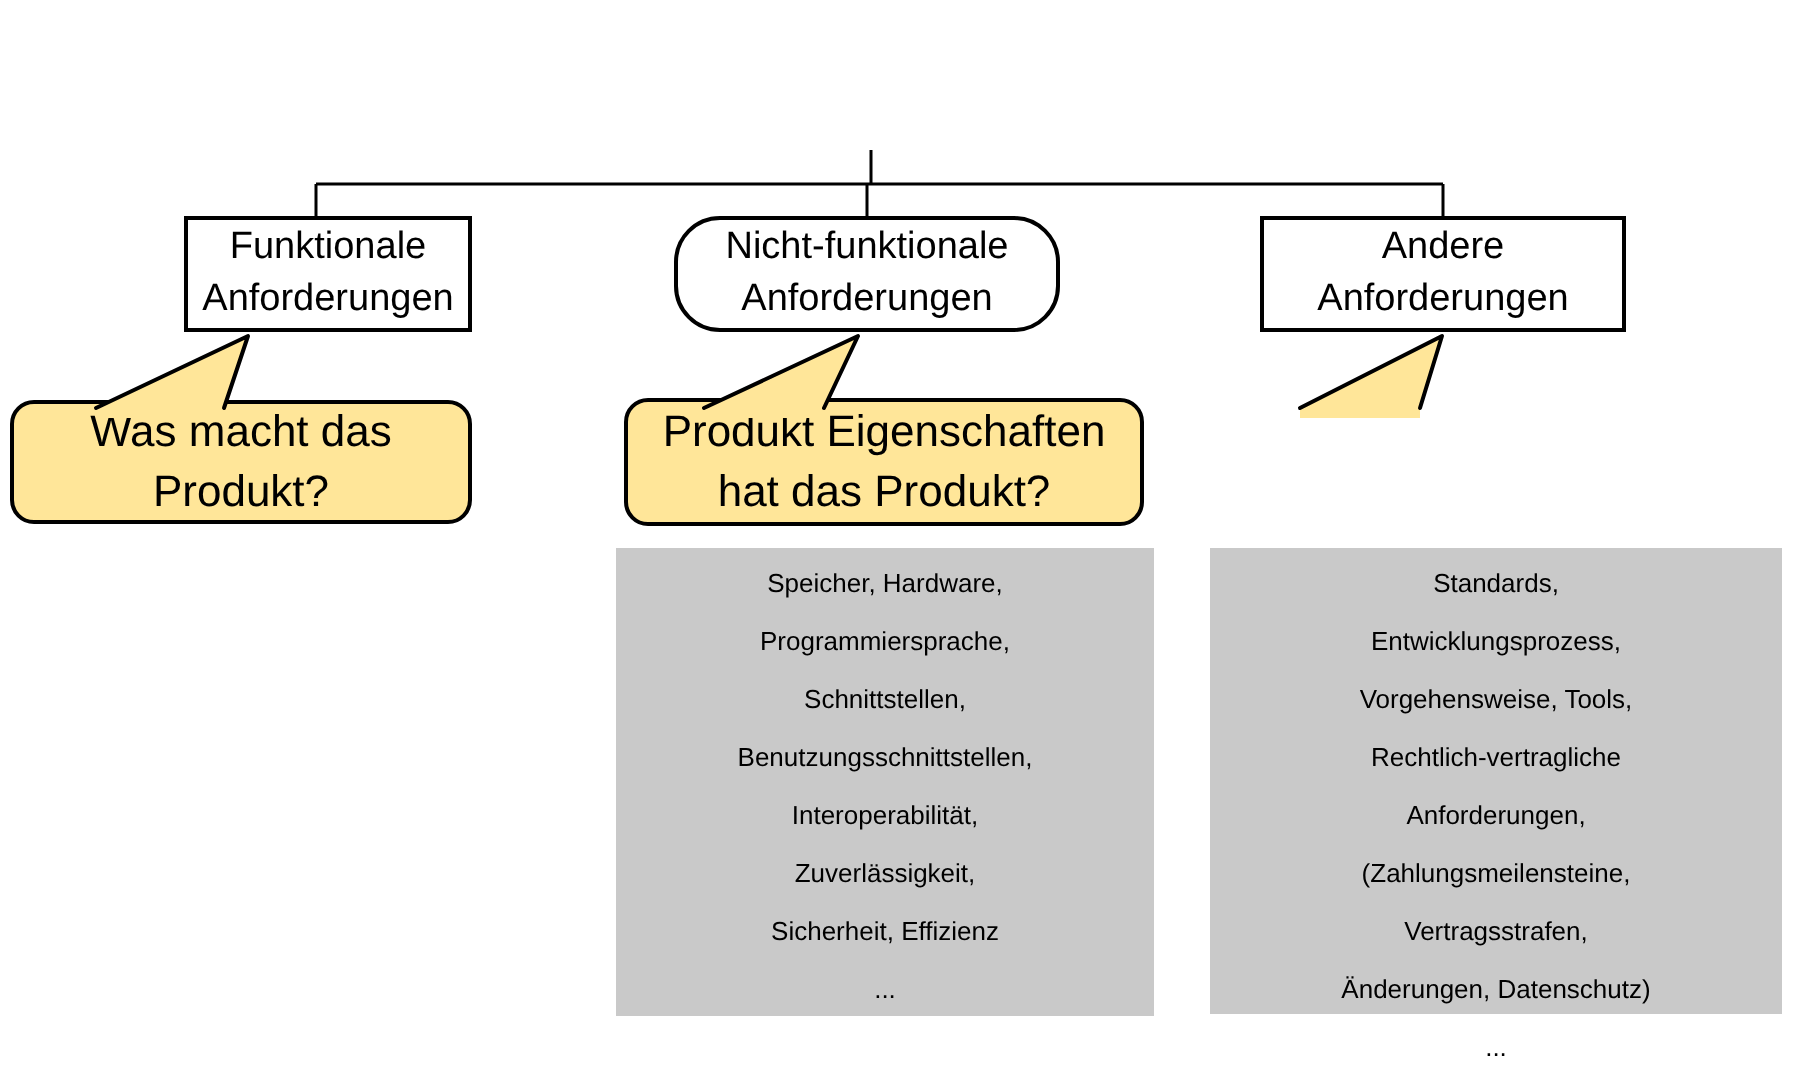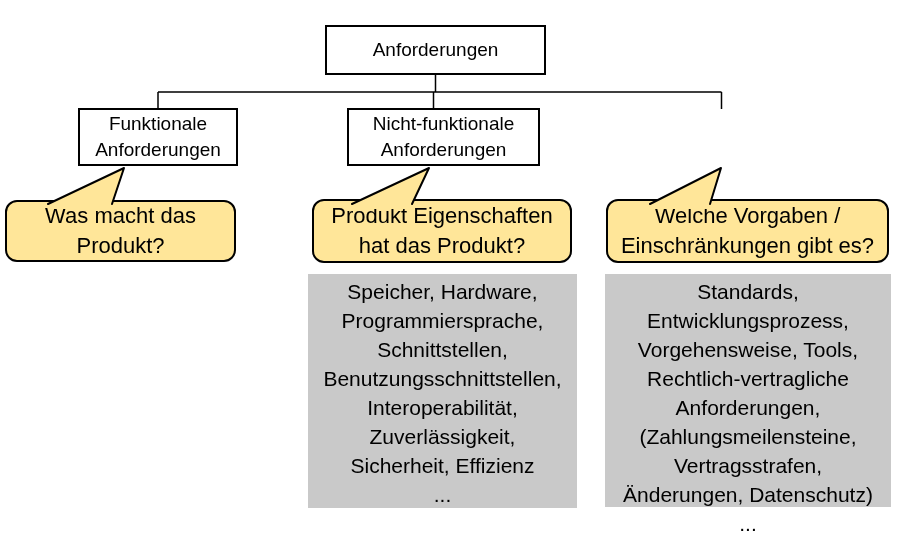--- a/index.html
+++ b/index.html
@@ -36,42 +36,42 @@
   .node{
     position:absolute;z-index:1;
     background:var(--bg-color);
     border:2px solid var(--border-color);
     display:flex;align-items:center;justify-content:center;
     text-align:center;
     font-size:19px;line-height:26px;color:#000;
     box-sizing:border-box;
   }
   .node-root{left:325px;top:25px;width:221px;height:50px;}
-  .node-1{left:78px;top:108px;width:160px;height:58px;}
-  .node-2{left:347px;top:108px;width:193px;height:58px;}
+  .node-1{left:92px;top:108px;width:144px;height:58px;}
+  .node-2{left:337px;top:108px;width:193px;height:58px;border-radius:23px;}
   .node-3{left:630px;top:108px;width:183px;height:58px;}
   .bubble{
     position:absolute;z-index:1;
     background:var(--bubble-fill);
     border:2px solid var(--border-color);
     border-radius:12px;
     display:flex;align-items:center;justify-content:center;
     text-align:center;
     font-size:22px;line-height:30px;color:#000;
     box-sizing:border-box;
     padding:0 6px;
   }
   .bubble-1{left:5px;top:200px;width:231px;height:62px;}
   .bubble-2{left:312px;top:199px;width:260px;height:64px;}
   .bubble-3{left:606px;top:199px;width:283px;height:64px;}
   .details{
     position:absolute;z-index:1;
     background:var(--detail-fill);
     text-align:center;
-    font-size:21px;line-height:29px;color:#000;
+    font-size:13px;line-height:29px;color:#000;
     white-space:pre-line;
     box-sizing:border-box;
     padding-top:3px;
   }
   .details-2{left:308px;top:274px;width:269px;height:234px;}
   .details-3{left:605px;top:274px;width:286px;height:233px;}
 </style>
 </head>
 <body>
 
@@ -80,44 +80,41 @@
   <svg class="overlay" viewBox="0 0 898 540" xmlns="http://www.w3.org/2000/svg">
     <path class="conn" d="M435.5,75 L435.5,92 M158,92 L721.5,92 M158,92 L158,109 M433.5,92 L433.5,109 M721.5,92 L721.5,109"></path>
     <path class="tail-fill" d="M48,204 L124,168 L112,204 L112,209 L48,209 Z"></path>
     <path class="tail-stroke" d="M48,204 L124,168 L112,204"></path>
     <path class="tail-fill" d="M352,204 L429,168 L412,204 L412,209 L352,209 Z"></path>
     <path class="tail-stroke" d="M352,204 L429,168 L412,204"></path>
     <path class="tail-fill" d="M650,204 L721,168 L710,204 L710,209 L650,209 Z"></path>
     <path class="tail-stroke" d="M650,204 L721,168 L710,204"></path>
   </svg>
 
-  <div class="node node-root">
-    <span>Anforderungen</span>
-  </div>
 
   <div class="node node-1">
     <span>Funktionale Anforderungen</span>
   </div>
 
   <div class="node node-2">
     <span>Nicht-funktionale Anforderungen</span>
   </div>
 
+  <div class="node node-3">
+    <span>Andere Anforderungen</span>
+  </div>
 
   <div class="bubble bubble-1">
     <span>Was macht das Produkt?</span>
   </div>
 
   <div class="bubble bubble-2">
     <span>Produkt Eigenschaften hat das Produkt?</span>
   </div>
 
-  <div class="bubble bubble-3">
-    <span>Welche Vorgaben / Einschränkungen gibt es?</span>
-  </div>
 
   <div class="details details-2">Speicher, Hardware,
 Programmiersprache,
 Schnittstellen,
 Benutzungsschnittstellen,
 Interoperabilität,
 Zuverlässigkeit,
 Sicherheit, Effizienz
 ...</div>
 

